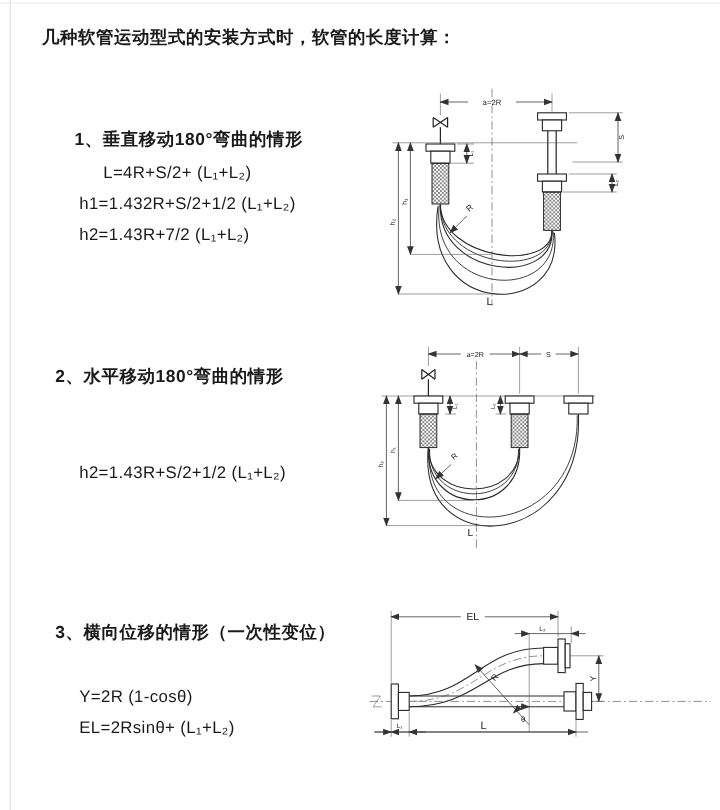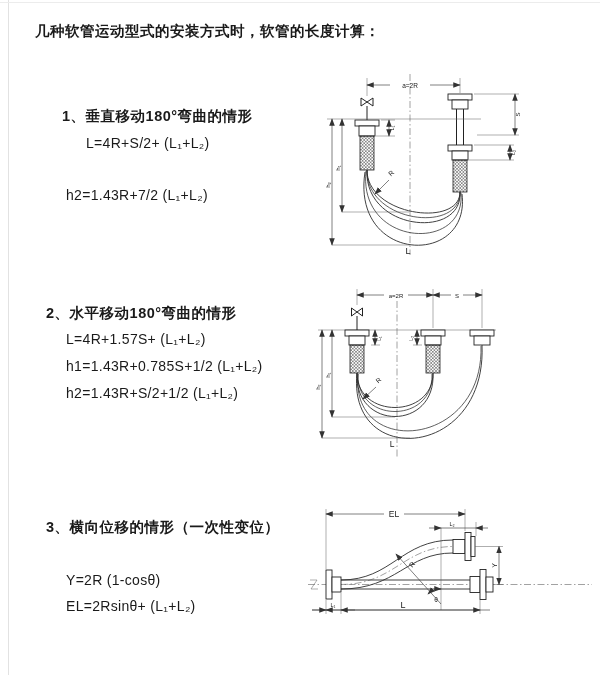--- a/index.html
+++ b/index.html
@@ -28,20 +28,21 @@
 <body>
 
 <div class="sheet">
   <div class="edge-left"></div>
   <div class="edge-top"></div>
 
   <div class="doc-title">几种软管运动型式的安装方式时，软管的长度计算：</div>
 
   <div class="sec-head" style="left:62px; top:107px;">1、垂直移动180°弯曲的情形</div>
   <div class="formula" style="left:66px; top:135px;margin-left:20px;">L=4R+S/2+ (L₁+L₂)</div>
+  <div class="formula" style="left:66px; top:161px;">h1=1.432R+S/2+1/2 (L₁+L₂)</div>
   <div class="formula" style="left:66px; top:187px;">h2=1.43R+7/2 (L₁+L₂)</div>
 
   <svg class="diag" style="left:305px; top:68px;" width="290" height="190" viewBox="0 0 290 190">
     <defs>
       <marker id="ar1" viewBox="0 0 10 10" refX="9" refY="5" markerWidth="7.5" markerHeight="7.5" orient="auto-start-reverse" markerUnits="userSpaceOnUse">
         <path d="M0,1.3 L10,5 L0,8.7 Z" fill="#333"></path>
       </marker>
       <pattern id="ht1" width="3.2" height="3.2" patternUnits="userSpaceOnUse">
         <path d="M0,0 L3.2,3.2 M0,3.2 L3.2,0" stroke="#3d3d3d" stroke-width="0.5"></path>
       </pattern>
@@ -124,22 +125,20 @@
 
     <g>
       <path class="dim" d="M84,112 L70,126" marker-end="url(#ar1)"></path>
       <text class="lbl" font-size="7" text-anchor="middle" transform="translate(88,107) rotate(-42)">R</text>
     </g>
 
     <text class="lbl" x="103" y="186" font-size="9" text-anchor="middle">L</text>
   </svg>
 
   <div class="sec-head" style="left:46px; top:304px;">2、水平移动180°弯曲的情形</div>
-  <div class="formula" style="left:66px; top:331px;">L=4R+1.57S+ (L₁+L₂)</div>
-  <div class="formula" style="left:66px; top:358px;">h1=1.43R+0.785S+1/2 (L₁+L₂)</div>
   <div class="formula" style="left:66px; top:385px;">h2=1.43R+S/2+1/2 (L₁+L₂)</div>
 
   <svg class="diag" style="left:300px; top:283px;" width="300" height="180" viewBox="0 0 300 180">
     <defs>
       <marker id="ar2" viewBox="0 0 10 10" refX="9" refY="5" markerWidth="7.5" markerHeight="7.5" orient="auto-start-reverse" markerUnits="userSpaceOnUse">
         <path d="M0,1.3 L10,5 L0,8.7 Z" fill="#333"></path>
       </marker>
       <pattern id="ht2" width="3.2" height="3.2" patternUnits="userSpaceOnUse">
         <path d="M0,0 L3.2,3.2 M0,3.2 L3.2,0" stroke="#3d3d3d" stroke-width="0.5"></path>
       </pattern>

